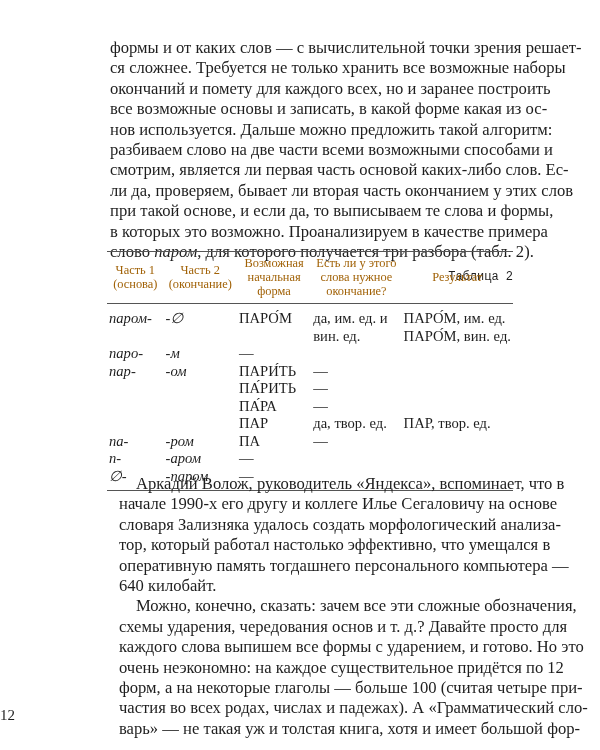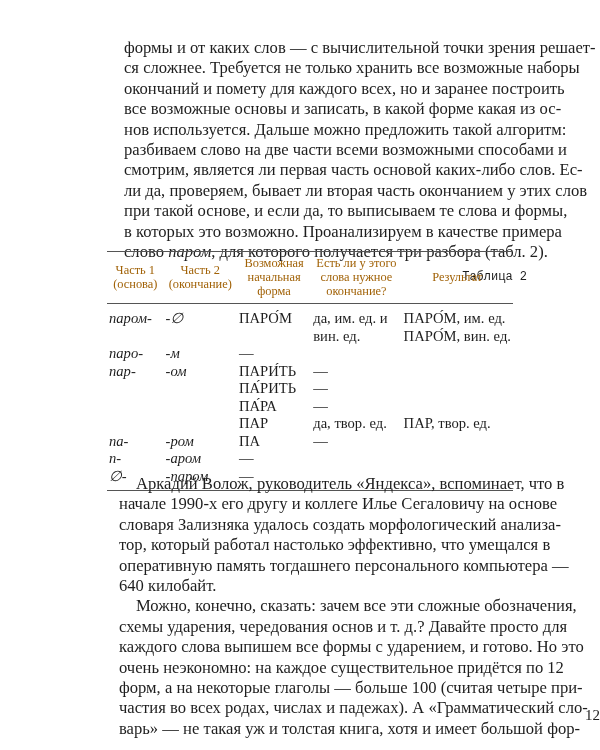--- a/index.html
+++ b/index.html
@@ -1,20 +1,20 @@
 <!DOCTYPE html>
 <html><head>
   <meta charset="utf-8">
   <style>
     html, body { margin: 0; padding: 0; }
     body {
       width: 600px; height: 750px; background: #ffffff; position: relative; overflow: hidden;
       font-family: "DejaVu Serif", "Liberation Serif", serif; color: #1e1e1e;
     }
-    .page { position: absolute; left: 124px; top: 38px; width: 403px; }
+    .page { position: absolute; left: 110px; top: 38px; width: 403px; }
     .para {
       font-family: "Liberation Serif", "DejaVu Serif", serif;
       font-size: 16.6px; line-height: 20.4px; text-align: justify; margin: 0;
       hyphens: manual;
     }
     .para .line { display: block; text-align: justify; text-align-last: justify; white-space: nowrap; }
     .para .line.last { text-align-last: left; }
     .indent { padding-left: 17px; }
     .caption {
       font-family: Liberation Mono, monospace; font-size: 12px;
@@ -38,21 +38,21 @@
     td.it { font-style: italic; }
     .c1 { width: 60px; }
     .c2 { width: 75px; }
     .c3 { width: 80px; }
     .c4 { width: 92px; }
     .c5 { width: 99px; }
     th.c1 { text-align: left; }
     .multi span { display: block; white-space: nowrap; }
     .p2 { position: absolute; left: 110px; top: 474px; width: 403px; margin-left: 9px; }
     .pagenum {
-      position: absolute; left: 0; width: 600px; top: 707px; text-align: right;
+      position: absolute; left: 0; width: 600px; top: 707px; text-align: left;
       font-family: "Liberation Serif", "DejaVu Serif", serif; font-size: 15px;
     }
   </style>
 </head>
 <body>
 
 <div class="page">
   <p class="para">
     <span class="line">формы и от каких слов — с вычислительной точки зрения решает-</span>
     <span class="line">ся сложнее. Требуется не только хранить все возможные наборы</span>

